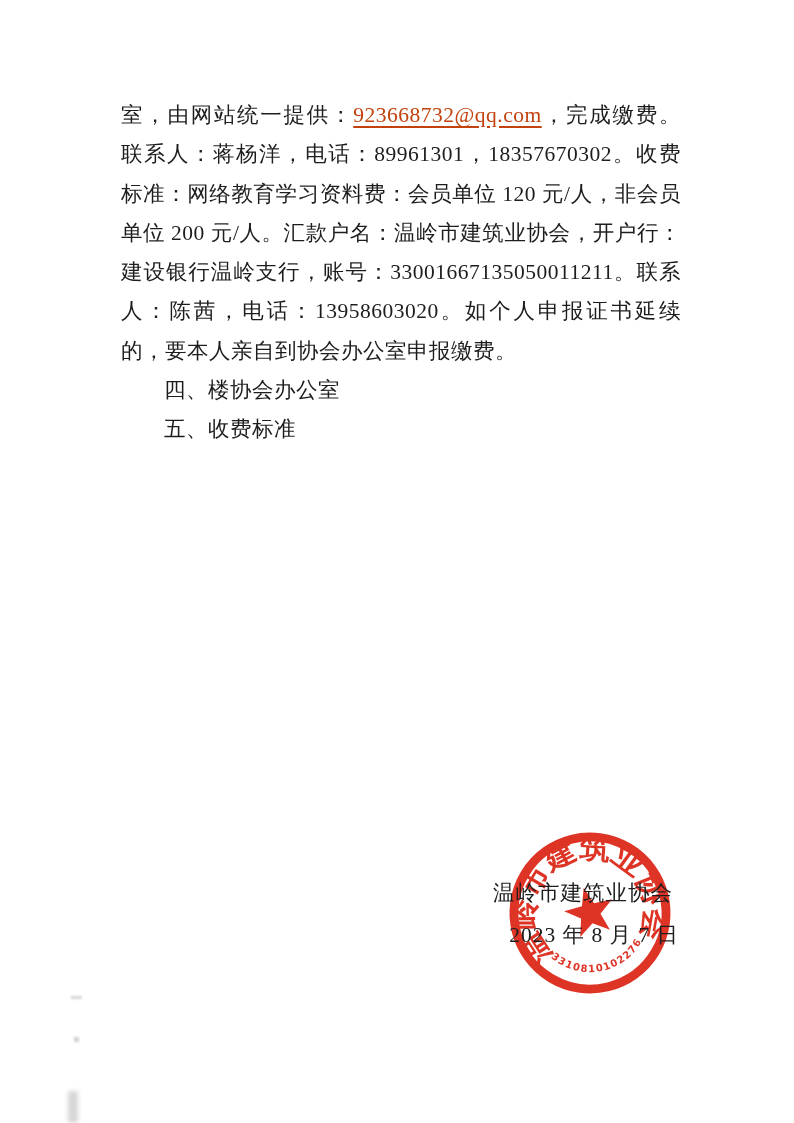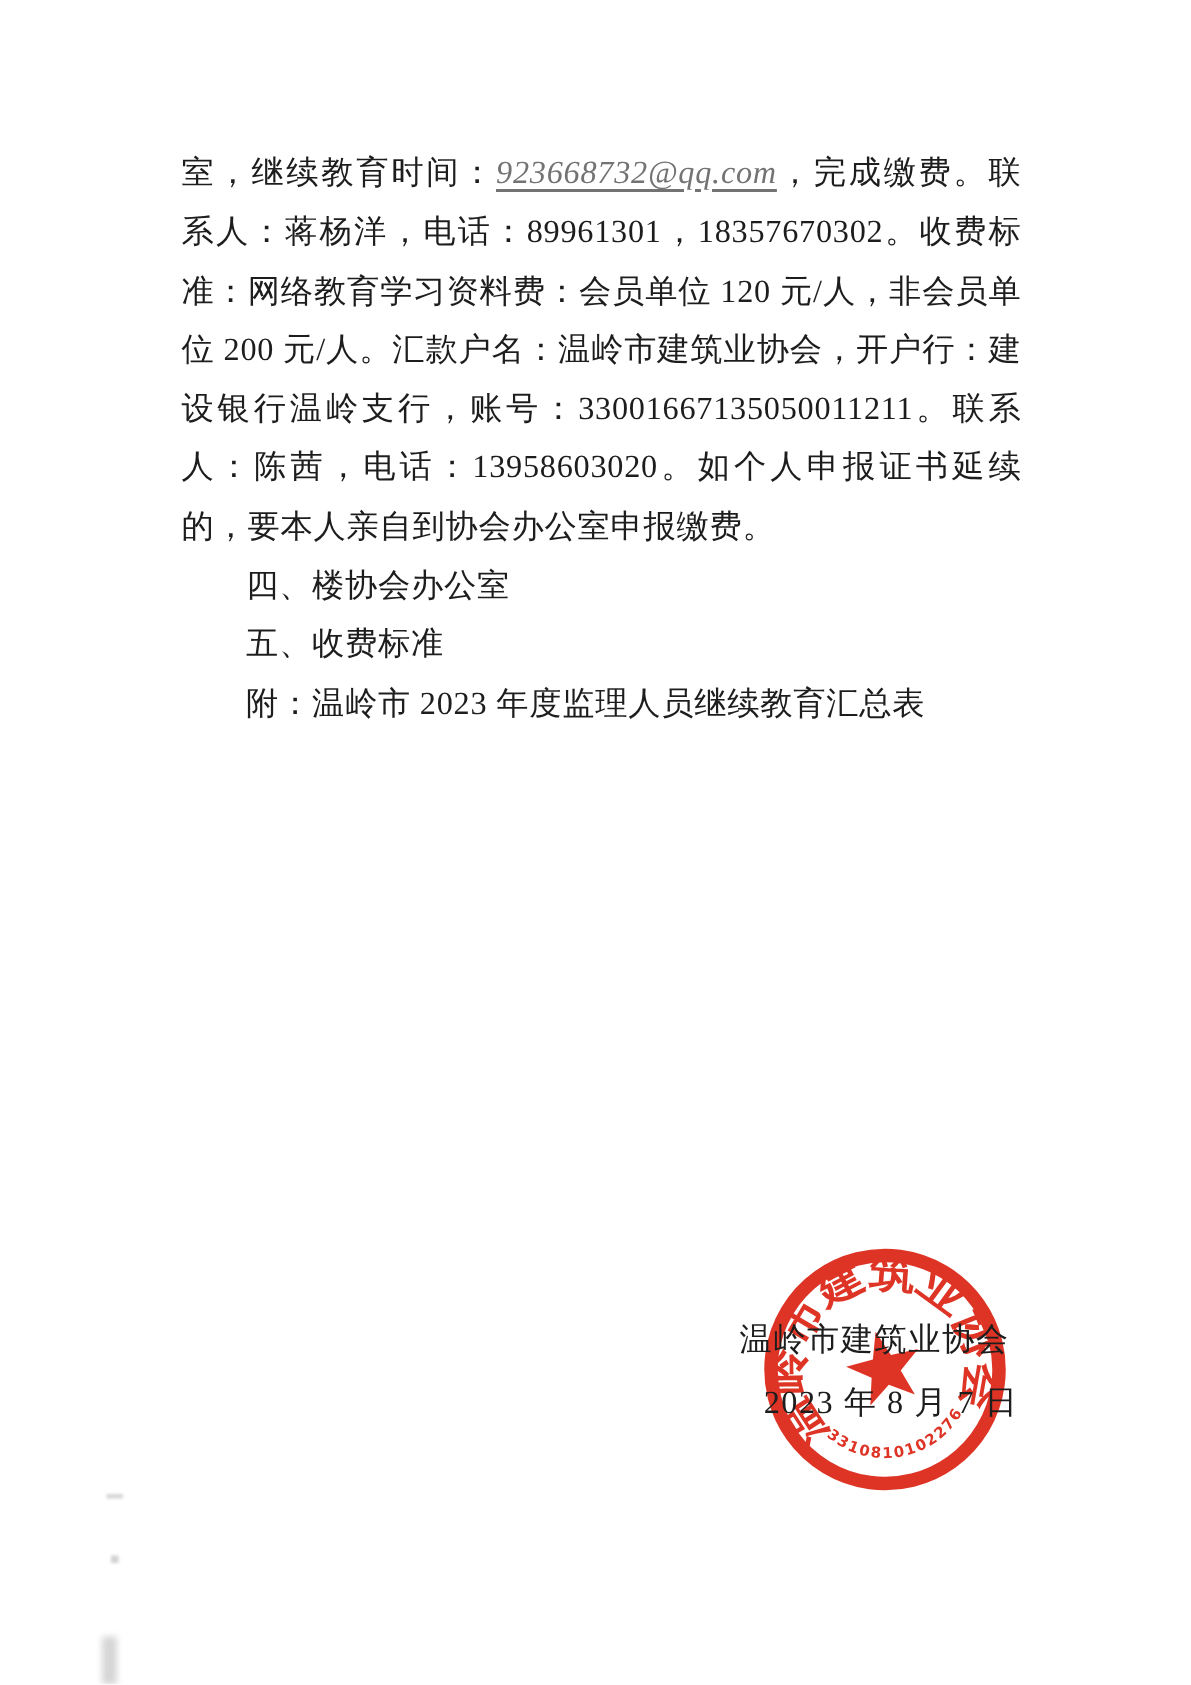--- a/index.html
+++ b/index.html
@@ -20,24 +20,23 @@
     color: #1d1d1d;
     font-size: 21.5px;
     line-height: 39.3px;
     text-align: justify;
     text-justify: inter-ideograph;
     letter-spacing: 0.5px;
   }
   .text-block p { margin: 0; }
   .indent { text-indent: 2em; }
   a.email-link {
-    color: #737373;
+    color: #c2410c;
     text-decoration: underline;
     text-underline-offset: 4px;
-    font-style: italic;
   }
   .sig-line {
     position: absolute;
     color: #1d1d1d;
     font-size: 21.5px;
     letter-spacing: 1px;
     white-space: nowrap;
     z-index: 3;
   }
   .sig-org { top: 878px; right: 121px; }
@@ -73,29 +72,28 @@
     left: 74px; top: 1037px; width: 5px; height: 5px;
     background: #d2d2d2; filter: blur(1px);
   }
 </style>
 </head>
 <body>
 
 <div class="page">
 
   <div class="text-block">
-    <p><span>室，继续教育时间：</span><a class="email-link" href="#">923668732@qq.com</a><span>，完成缴费。联系人：蒋杨洋，电话：89961301，18357670302。收费标准：网络教育学习资料费：会员单位 120 元/人，非会员单位 200 元/人。汇款户名：温岭市建筑业协会，开户行：建设银行温岭支行，账号：33001667135050011211。联系人：陈茜，电话：13958603020。如个人申报证书延续的，要本人亲自到协会办公室申报缴费。</span></p>
+    <p><span>室，由网站统一提供：</span><a class="email-link" href="#">923668732@qq.com</a><span>，完成缴费。联系人：蒋杨洋，电话：89961301，18357670302。收费标准：网络教育学习资料费：会员单位 120 元/人，非会员单位 200 元/人。汇款户名：温岭市建筑业协会，开户行：建设银行温岭支行，账号：33001667135050011211。联系人：陈茜，电话：13958603020。如个人申报证书延续的，要本人亲自到协会办公室申报缴费。</span></p>
 
     <p class="indent">四、楼协会办公室</p>
 
 
     <p class="indent">五、收费标准</p>
 
 
-    <p class="indent">附：温岭市 2023 年度监理人员继续教育汇总表</p>
   </div>
 
   <svg class="seal" viewBox="0 0 190 190">
     <g transform="rotate(-14 95 95)">
       <defs>
         <path id="sealTopArc" d="M 52 130 A 55.4 55.4 0 1 1 138 130" fill="none"></path>
         <path id="sealBottomArc" d="M 41 119 A 59.1 59.1 0 0 0 149 119" fill="none"></path>
       </defs>
       <circle cx="95" cy="95" r="76" fill="none" stroke="#dd2a1b" stroke-width="9"></circle>
       <text class="seal-ring-text" font-size="28" fill="#dd2a1b">

